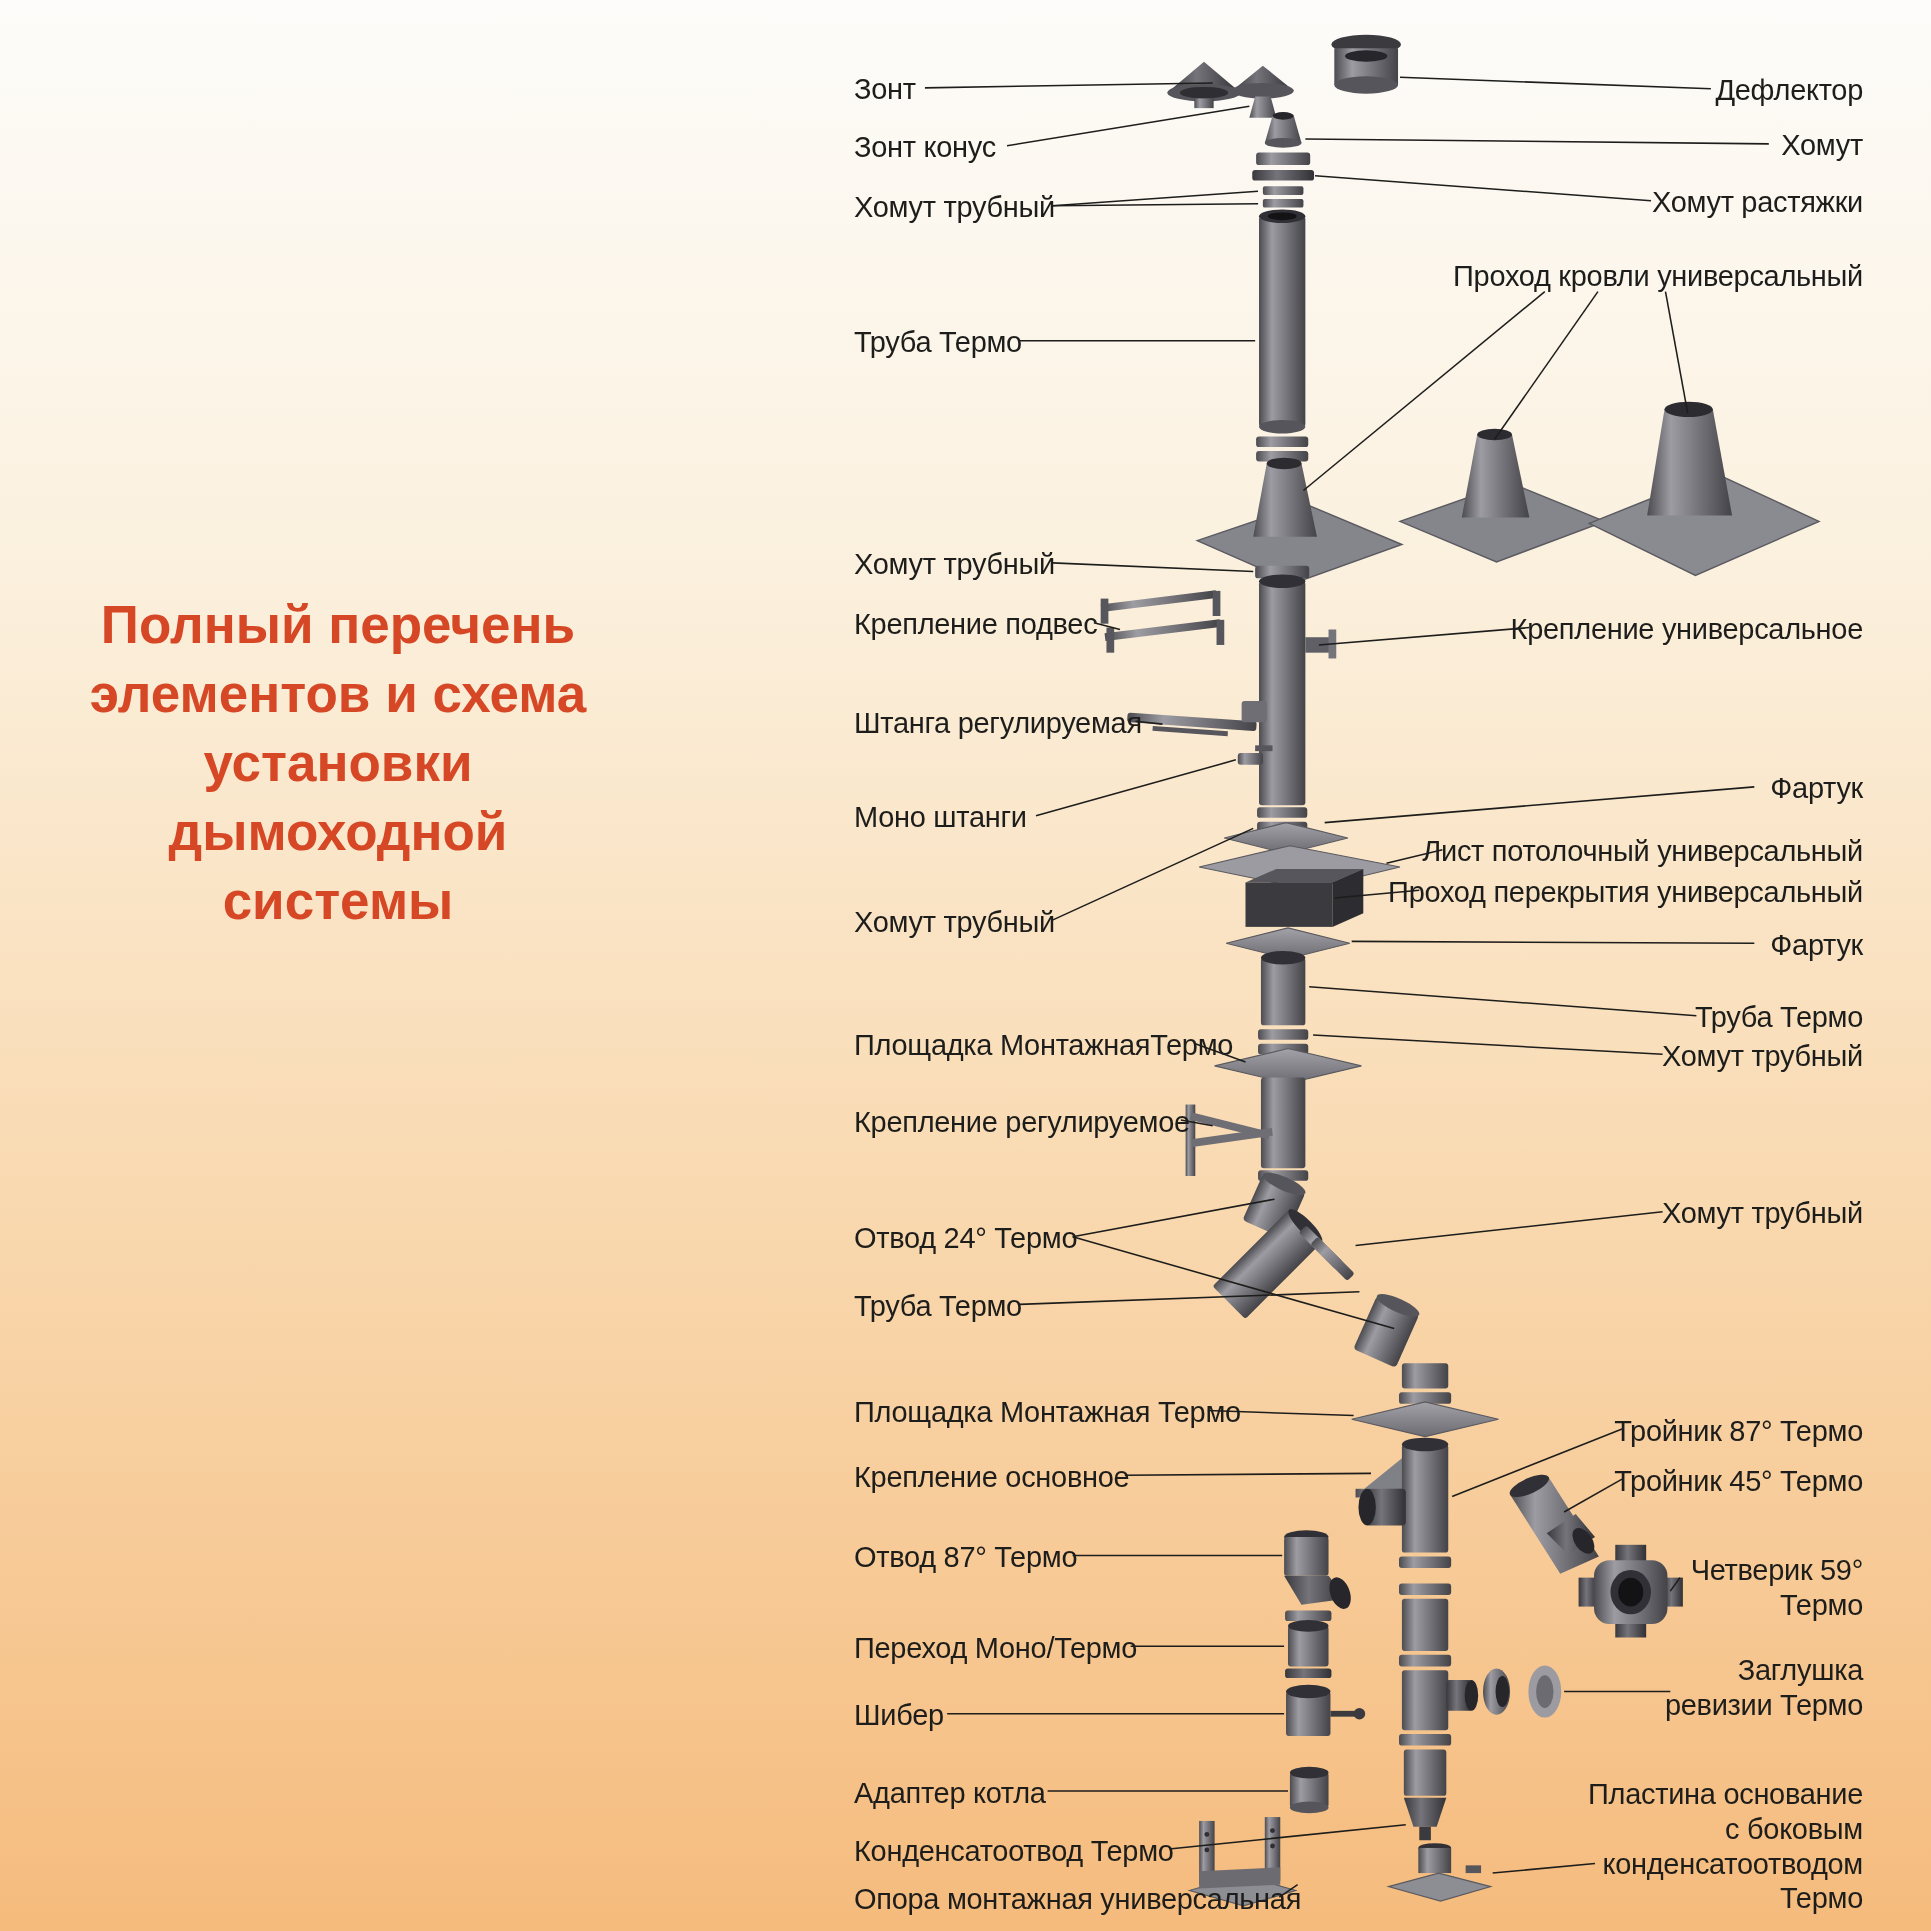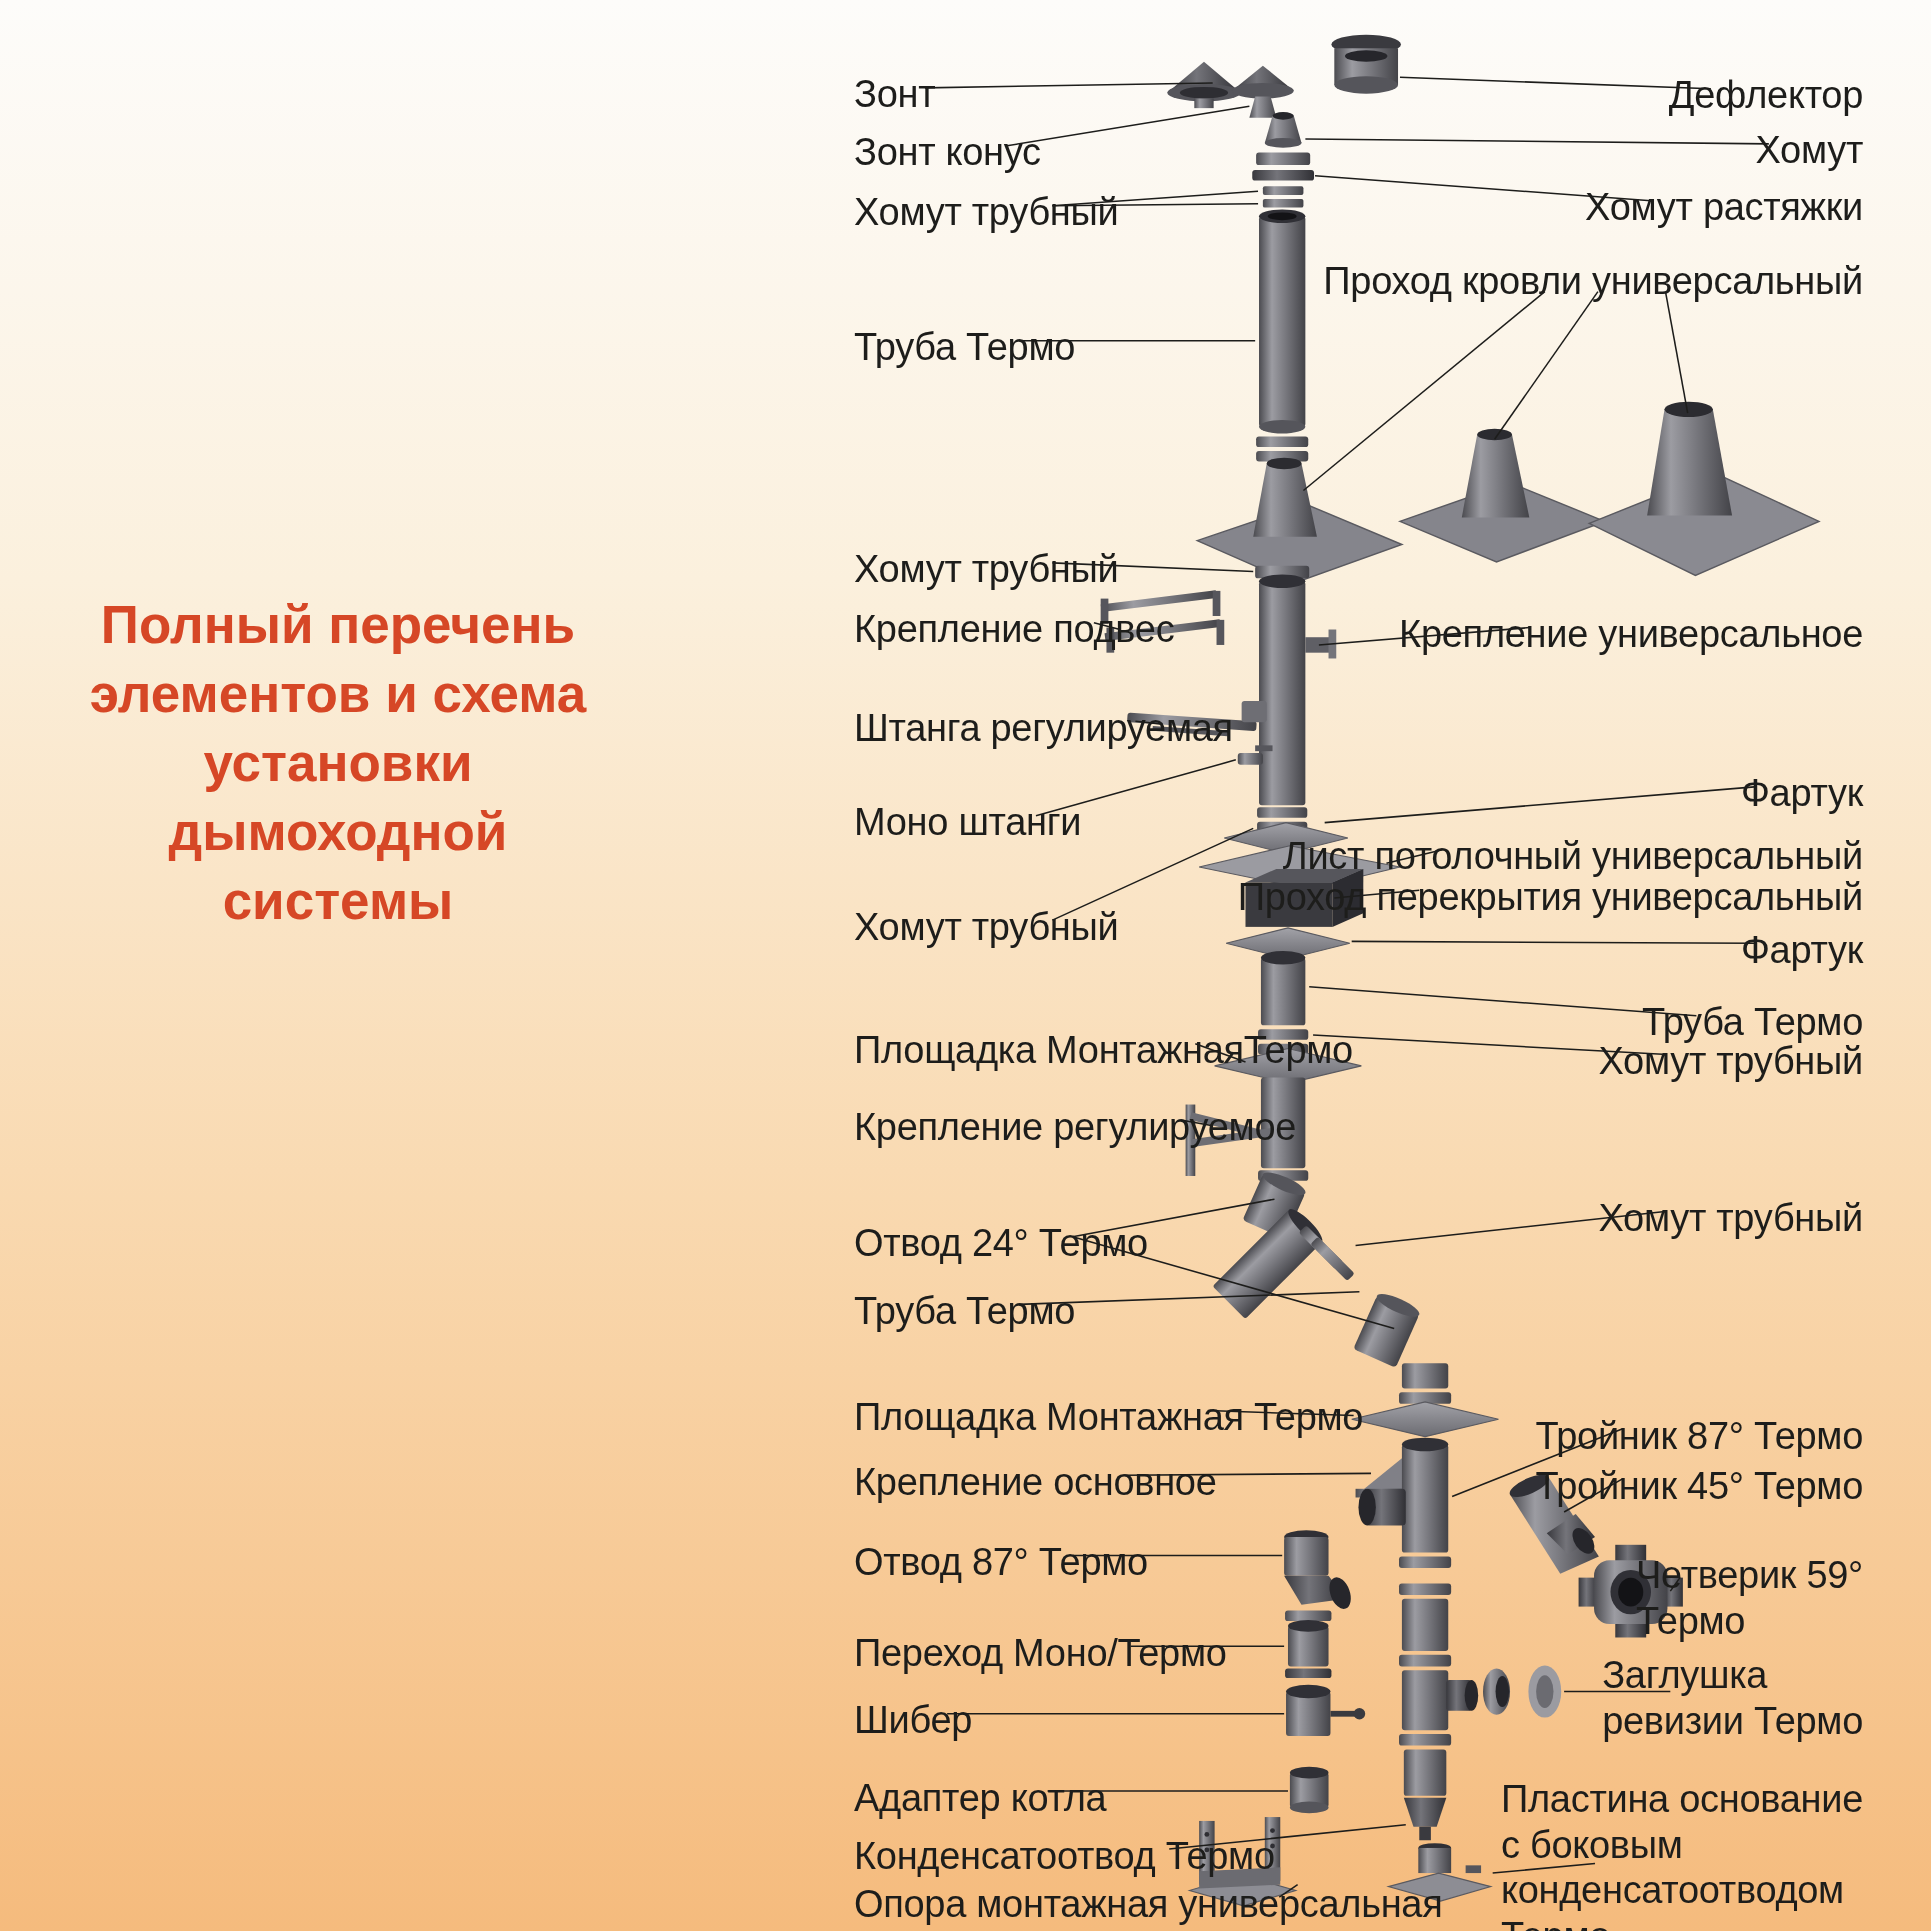--- a/index.html
+++ b/index.html
@@ -7,24 +7,24 @@
     position:relative;width:1931px;height:1931px;overflow:hidden;
     background:linear-gradient(180deg,#fdfcfa 0%,#fbf0dd 30%,#f9d9b0 62%,#f5bb7d 100%);
     font-family:"Liberation Sans",sans-serif;
   }
   svg.diagram{position:absolute;left:0;top:0;}
   .title{
     position:absolute;left:29px;top:591px;width:618px;text-align:center;
     font-weight:bold;font-size:53px;line-height:1.3;color:#d64726;white-space:pre-line;
   }
   .lbl{
-    position:absolute;font-size:38px;line-height:1.2;color:#1d1d1b;
+    position:absolute;font-size:29px;line-height:1.2;color:#1d1d1b;
     letter-spacing:-0.3px;white-space:pre-line;
   }
-  .lbl.r{right:68px;}
+  .lbl.r{right:68px;text-align:right;}
   .ring{fill:url(#mg);}
   .pl{fill:url(#pl);stroke:#5a5a60;stroke-width:1.2;}
 </style>
 </head>
 <body>
 
 <div class="page">
 
 <svg class="diagram" width="1931" height="1931" viewBox="0 0 2000 2000">
   <defs>

